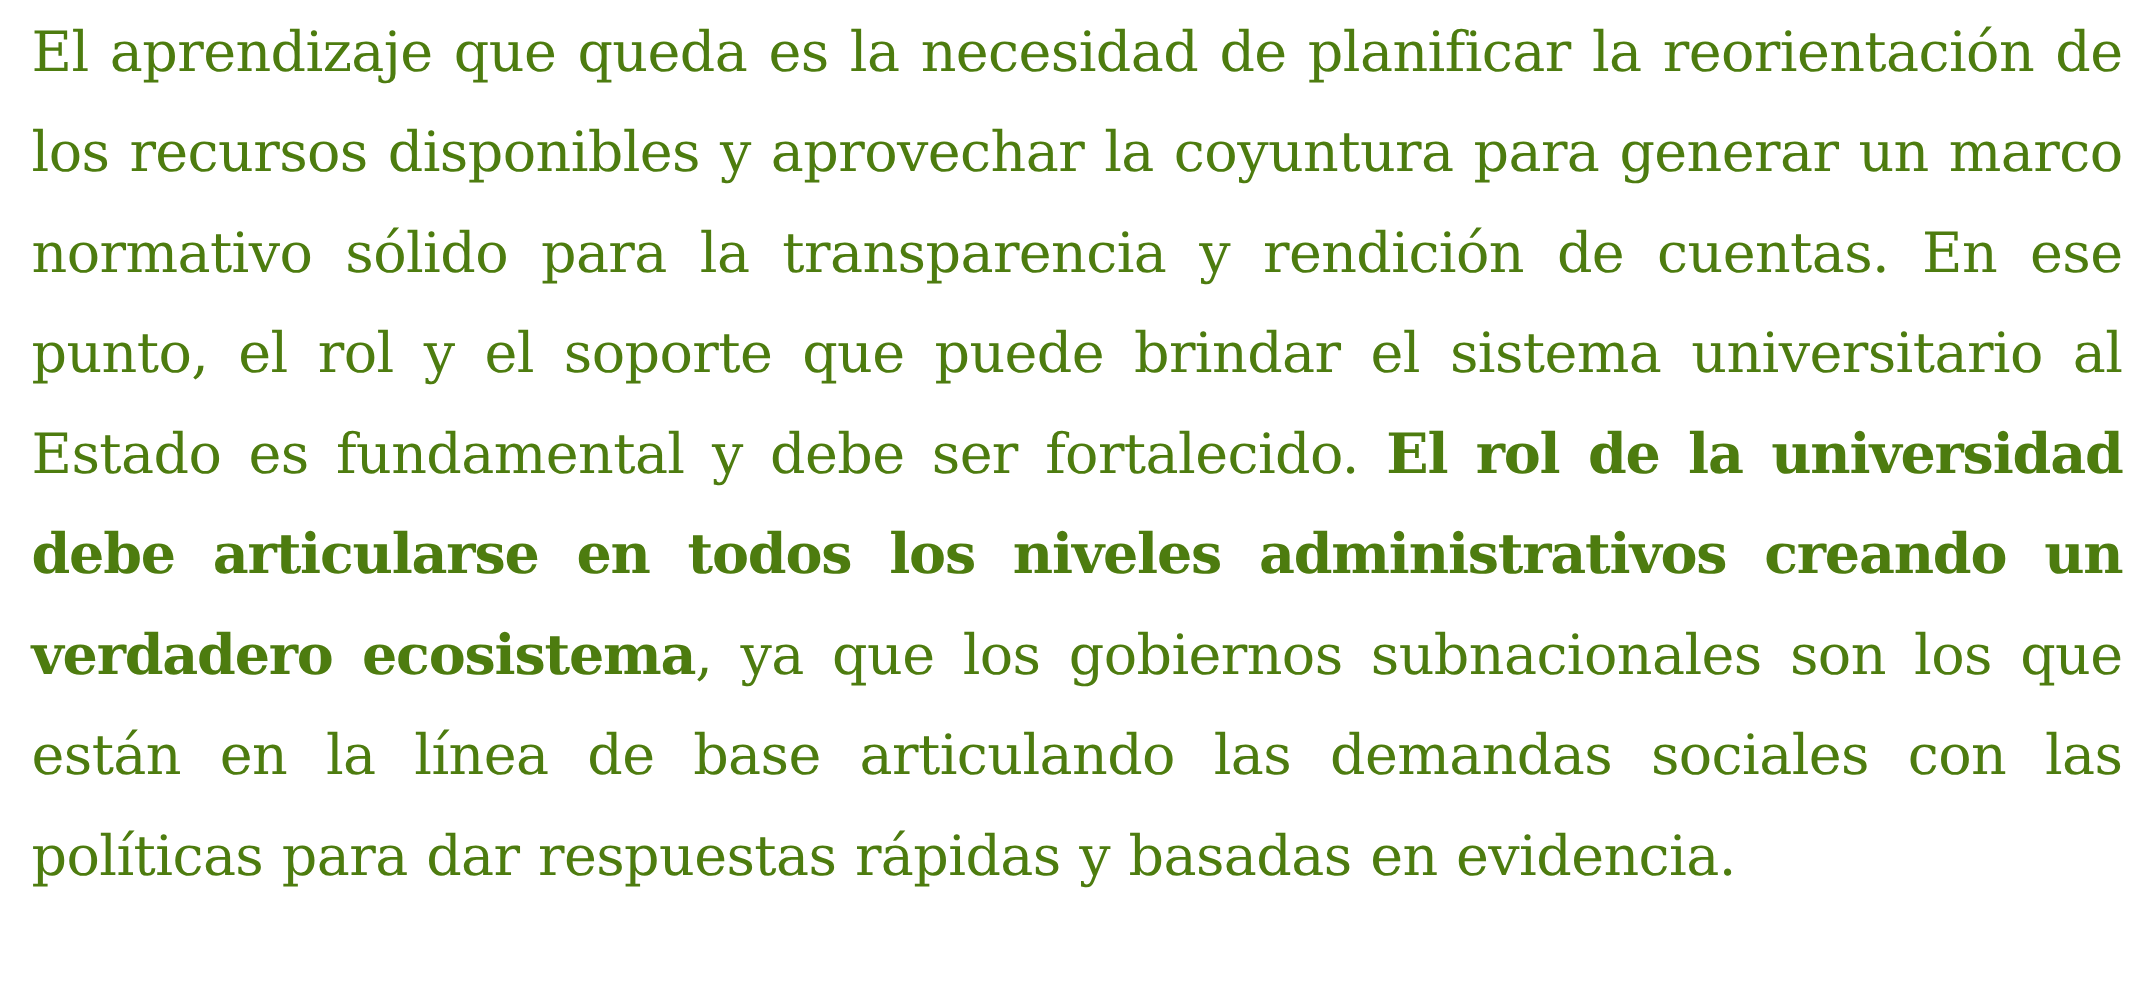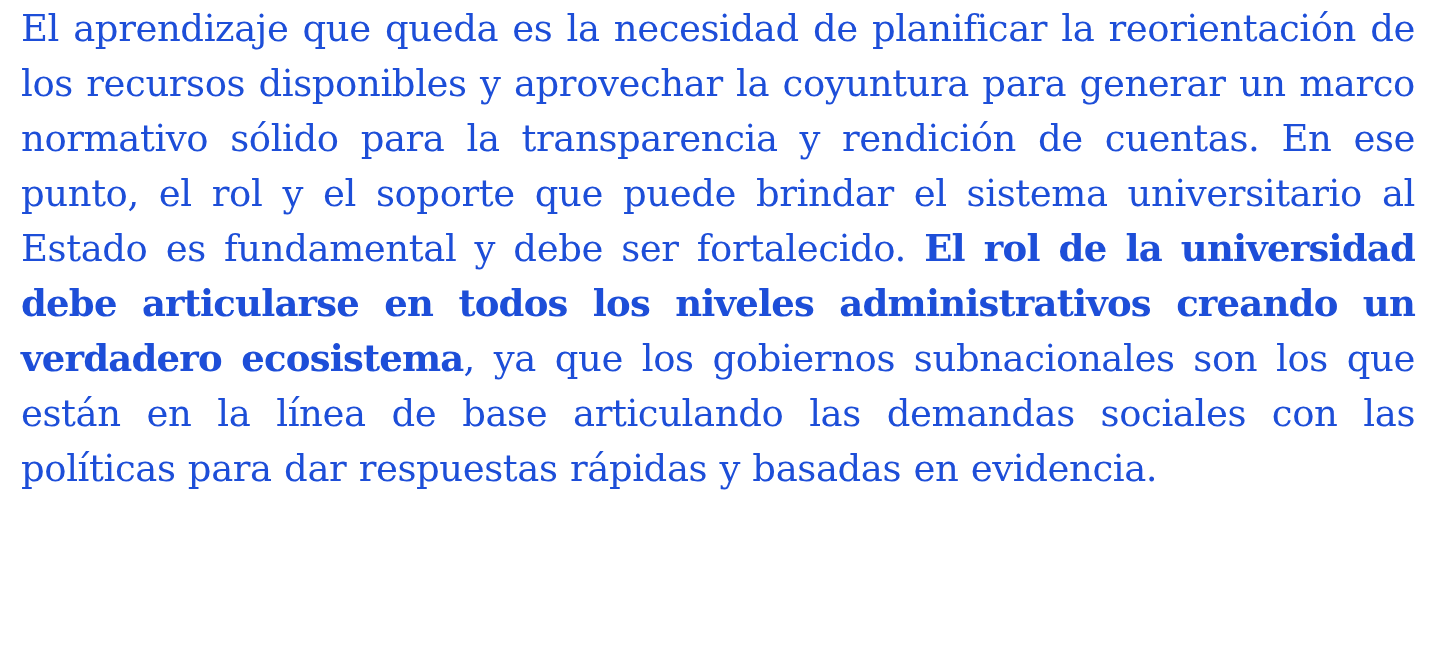--- a/index.html
+++ b/index.html
@@ -12,22 +12,22 @@
     height: 666px;
     box-sizing: border-box;
     padding: 1px 21px 0 21px;
     overflow: hidden;
     background: #ffffff;
   }
   .para {
     margin: 0;
     font-family: "DejaVu Serif", "Liberation Serif", serif;
     font-size: 37px;
-    line-height: 55px;
-    color: #1d4ed8;
+    line-height: 67px;
+    color: #4d7c0f;
     text-align: justify;
     letter-spacing: -0.4px;
     word-spacing: 1px;
   }
   .para strong {
     font-weight: 700;
     letter-spacing: -0.8px;
   }
 </style>
 </head>

